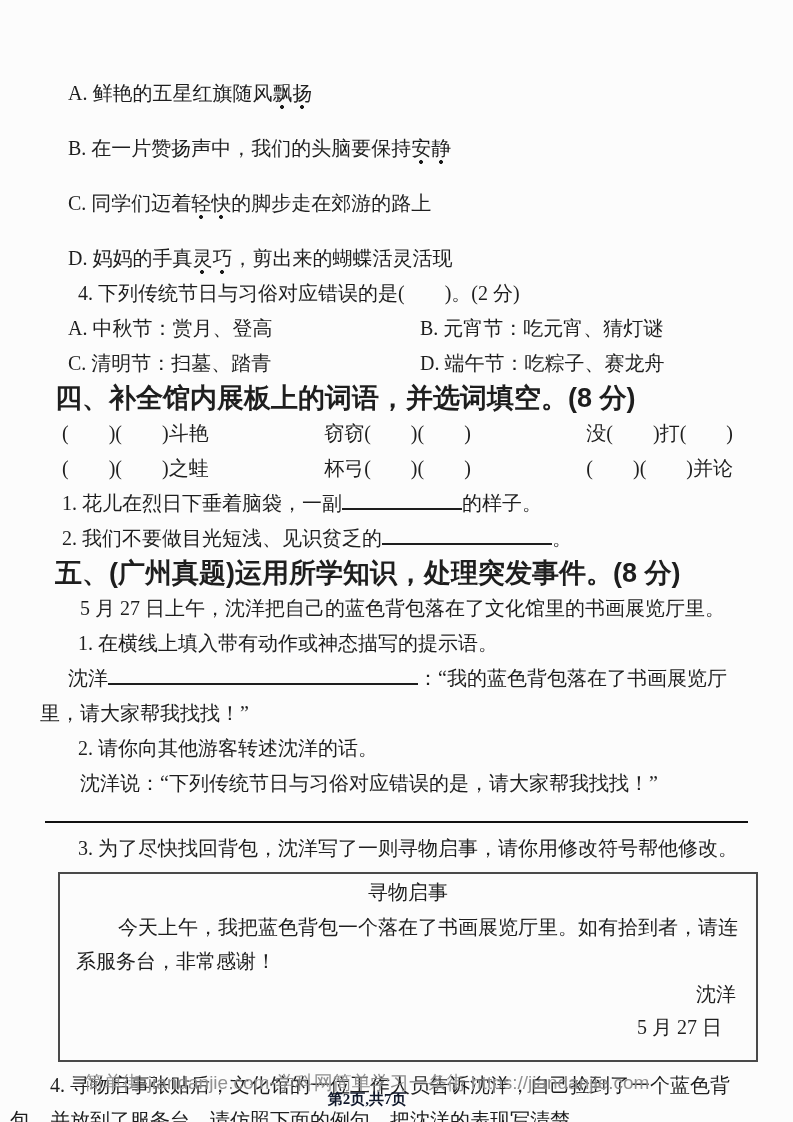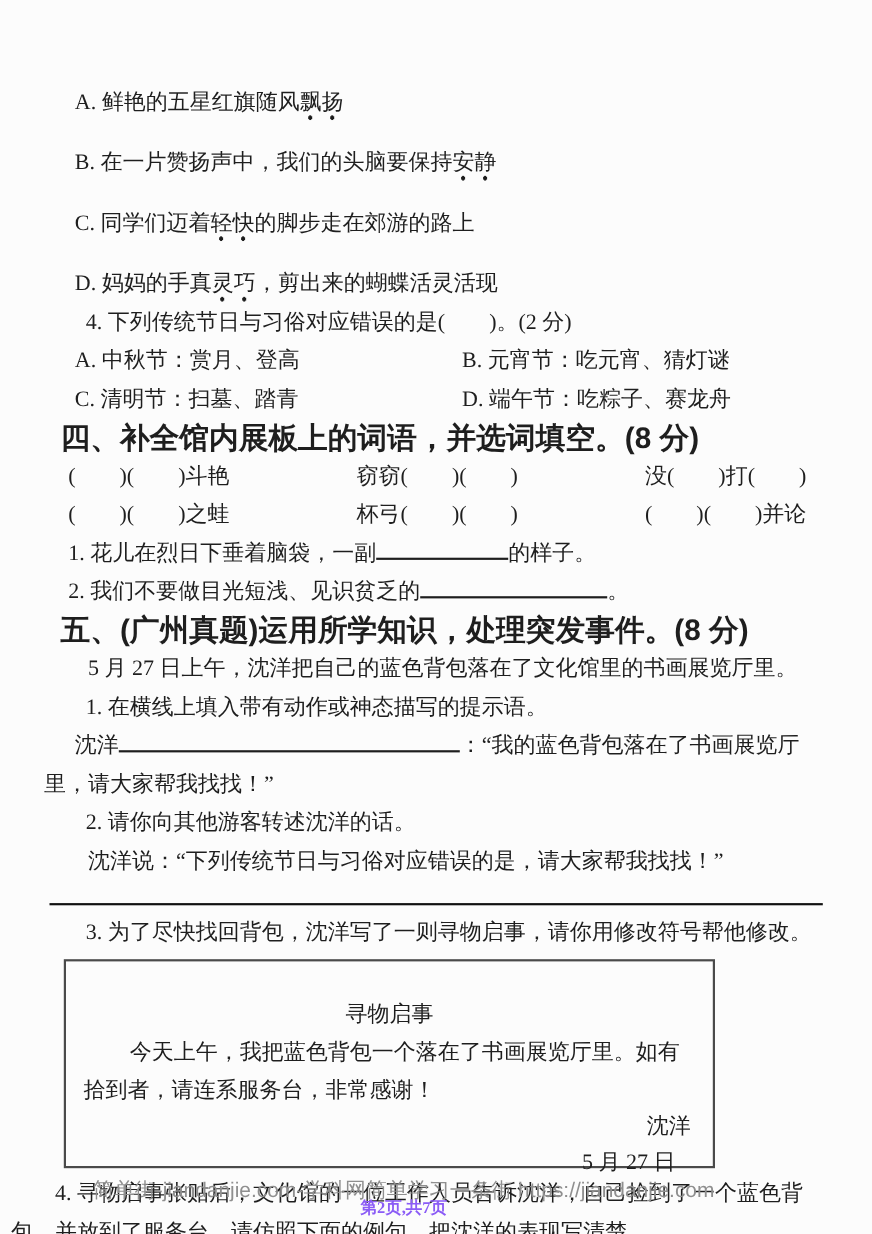--- a/index.html
+++ b/index.html
@@ -34,40 +34,40 @@
   .blank.w310{width:310px;}
   .answer-line{margin:6px 0 0 45px;width:703px;border-bottom:2px solid #111;height:14px;}
   .q3lead{margin-top:8px;}
   .em{
     background-image:radial-gradient(circle,#1c1c1c 1.8px,rgba(0,0,0,0) 2.2px);
     background-size:20px 6px;background-repeat:repeat-x;background-position:0 100%;
     padding-bottom:6px;
   }
   .notice-box{
     box-sizing:border-box;
-    margin:6px 0 0 58px;width:592px;height:190px;
+    margin:6px 0 0 58px;width:700px;height:190px;
     border:2px solid #4a4a4a;
     background:#fcfcfc;
-    padding-top:32px;
+    padding-top:2px;
   }
   .notice-title{text-align:center;line-height:32px;margin:0;}
   .notice-body{margin:2px 0 0 0;padding:0 16px;text-indent:42px;white-space:normal;line-height:34px;}
   .sign{text-align:right;margin:0;line-height:33px;}
   .sign-name{padding-right:20px;}
   .sign-date{padding-right:34px;}
   .q4para{margin-top:6px;padding-left:10px;padding-right:40px;text-indent:40px;white-space:normal;}
   .example{padding-left:90px;margin-top:0;}
   .footer{position:absolute;left:0;bottom:14px;width:734px;}
   .watermark{
     text-align:center;color:#8f8f8f;
     font-family:"Liberation Sans","DejaVu Sans",sans-serif;
     font-size:19px;line-height:22px;margin:0;
   }
   .pagenum{
-    text-align:center;color:#8b5cf6;font-weight:bold;
+    text-align:center;color:#0f172a;font-weight:bold;
     font-size:15px;line-height:18px;margin:-4px 0 0 0;
   }
 </style>
 </head>
 <body>
 
 <div class="page">
 
   <p class="ln opt"><span>A. 鲜艳的五星红旗随风</span><span class="em">飘扬</span><span></span></p>
   <p class="ln opt"><span>B. 在一片赞扬声中，我们的头脑要保持</span><span class="em">安静</span><span></span></p>

